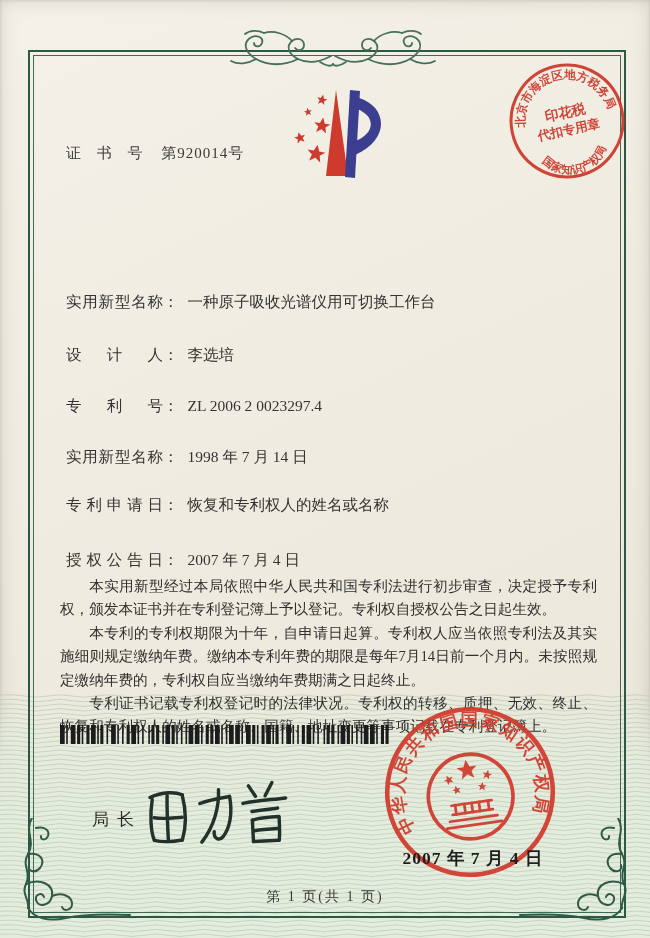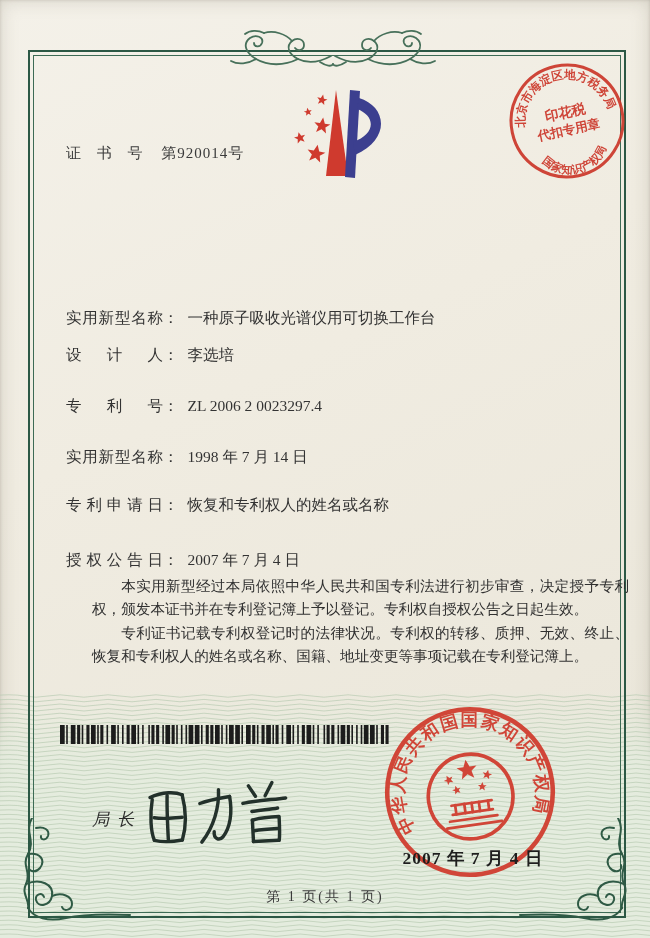--- a/index.html
+++ b/index.html
@@ -22,24 +22,24 @@
   .cert-no{left:66px;top:108px;font-size:15px;letter-spacing:1px;color:#3a3a3a;margin-top:36px;}
   .cert-no .lbl{letter-spacing:6px;margin-right:8px;}
   .title{left:0;right:0;top:204px;text-align:center;font-size:38px;font-weight:bold;
     letter-spacing:7px;color:#141414;}
   .fields{left:66px;top:284px;width:520px;}
   .frow{position:absolute;left:0;white-space:nowrap;font-size:15.5px;color:#333;}
   .flabel{display:inline-block;width:97px;text-align:justify;text-align-last:justify;
     -moz-text-align-last:justify;vertical-align:bottom;}
   .fcolon{margin-right:9px;}
   .paras{left:60px;top:575px;width:537px;font-size:14.6px;line-height:23.4px;
-    text-align:justify;color:#303030;margin-left:32px;}
+    text-align:justify;color:#303030;}
   .paras p{margin:0;text-indent:2em;}
   .barcode{left:60px;top:725px;width:332px;height:19px;}
-  .sig-label{left:92px;top:808px;font-size:17px;letter-spacing:8px;color:#2b2b2b;font-style:italic;}
+  .sig-label{left:92px;top:808px;font-size:17px;letter-spacing:8px;color:#2b2b2b;}
   .signature{left:138px;top:770px;}
   .issue-date{left:388px;top:846px;width:170px;text-align:center;font-size:17.5px;
     letter-spacing:1px;color:#1e1e1e;font-weight:bold;}
   .footer-page{left:0;right:0;top:888px;text-align:center;font-size:14px;letter-spacing:2px;color:#3a3a3a;}
   .tax-stamp{left:506px;top:60px;transform:rotate(-12deg);opacity:.92;}
   .main-seal{left:378px;top:700px;transform:rotate(-8deg);opacity:.93;}
   .logo{left:278px;top:84px;}
   .ornament{color:#3b644e;}
   svg text{font-family:"Liberation Serif","DejaVu Serif",serif;}
 </style>
@@ -180,21 +180,21 @@
     </text>
     <text font-size="11" fill="#cc372a" font-weight="bold">
       <textPath href="#tax-arc-bottom" startOffset="50%" text-anchor="middle">国家知识产权局</textPath>
     </text>
     <text x="60" y="56" text-anchor="middle" font-size="13.5" font-weight="bold" fill="#cc372a">印花税</text>
     <text x="60" y="73" text-anchor="middle" font-size="12.5" font-weight="bold" fill="#cc372a">代扣专用章</text>
   </svg>
 
 
   <div class="abs fields">
-    <div class="frow" style="top:24px">
+    <div class="frow" style="top:8px">
       <span class="flabel">实用新型名称</span><span class="fcolon">：</span><span>一种原子吸收光谱仪用可切换工作台</span>
     </div>
     <div class="frow" style="top:61px">
       <span class="flabel">设计人</span><span class="fcolon">：</span><span>李选培</span>
     </div>
     <div class="frow" style="top:112px">
       <span class="flabel">专利号</span><span class="fcolon">：</span><span>ZL 2006 2 0023297.4</span>
     </div>
     <div class="frow" style="top:163px">
       <span class="flabel">实用新型名称</span><span class="fcolon">：</span><span>1998 年 7 月 14 日</span>
@@ -202,20 +202,21 @@
     <div class="frow" style="top:211px">
       <span class="flabel">专利申请日</span><span class="fcolon">：</span><span>恢复和专利权人的姓名或名称</span>
     </div>
     <div class="frow" style="top:266px">
       <span class="flabel">授权公告日</span><span class="fcolon">：</span><span>2007 年 7 月 4 日</span>
     </div>
   </div>
 
   <div class="abs paras">
     <p>本实用新型经过本局依照中华人民共和国专利法进行初步审查，决定授予专利权，颁发本证书并在专利登记簿上予以登记。专利权自授权公告之日起生效。</p>
+    <p>本专利的专利权期限为十年，自申请日起算。专利权人应当依照专利法及其实施细则规定缴纳年费。缴纳本专利年费的期限是每年7月14日前一个月内。未按照规定缴纳年费的，专利权自应当缴纳年费期满之日起终止。</p>
     <p>专利证书记载专利权登记时的法律状况。专利权的转移、质押、无效、终止、恢复和专利权人的姓名或名称、国籍、地址变更等事项记载在专利登记簿上。</p>
   </div>
 
   <svg class="abs barcode" id="barcode" width="332" height="19">
       <rect x="0.0" y="0" width="4.7" height="19" fill="#1c1c1c"></rect>
       <rect x="6.2" y="0" width="1.6" height="19" fill="#1c1c1c"></rect>
       <rect x="10.8" y="0" width="4.7" height="19" fill="#1c1c1c"></rect>
       <rect x="17.1" y="0" width="3.1" height="19" fill="#1c1c1c"></rect>
       <rect x="21.7" y="0" width="1.6" height="19" fill="#1c1c1c"></rect>
       <rect x="26.4" y="0" width="3.1" height="19" fill="#1c1c1c"></rect>

